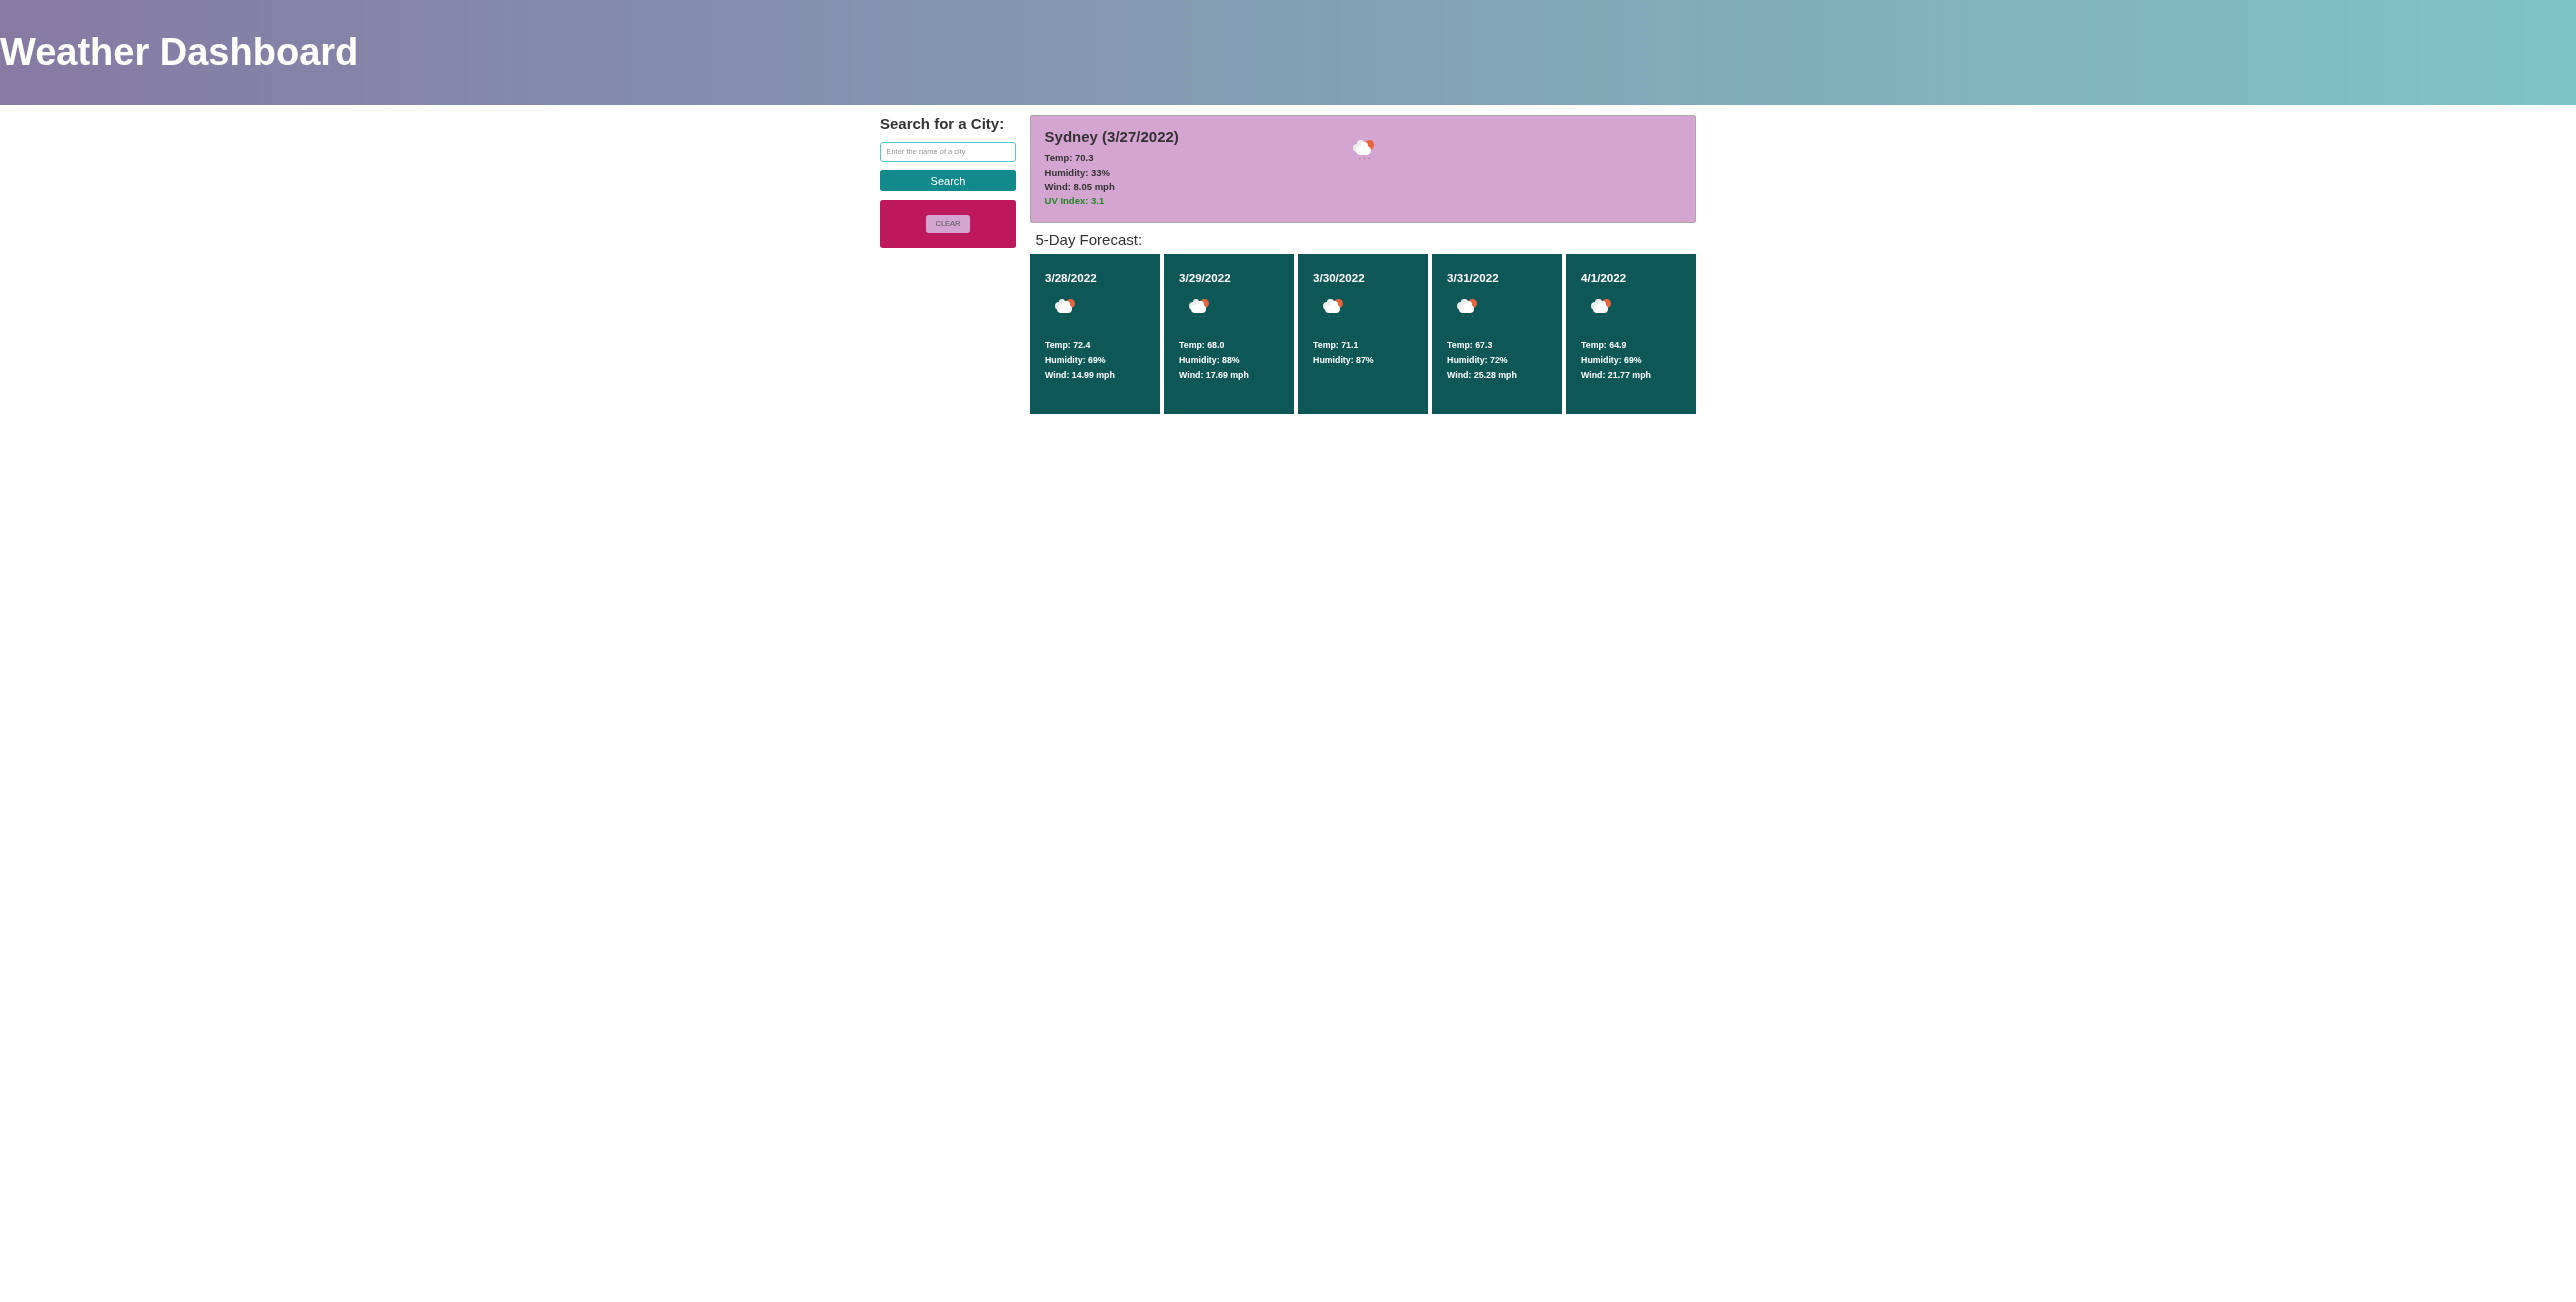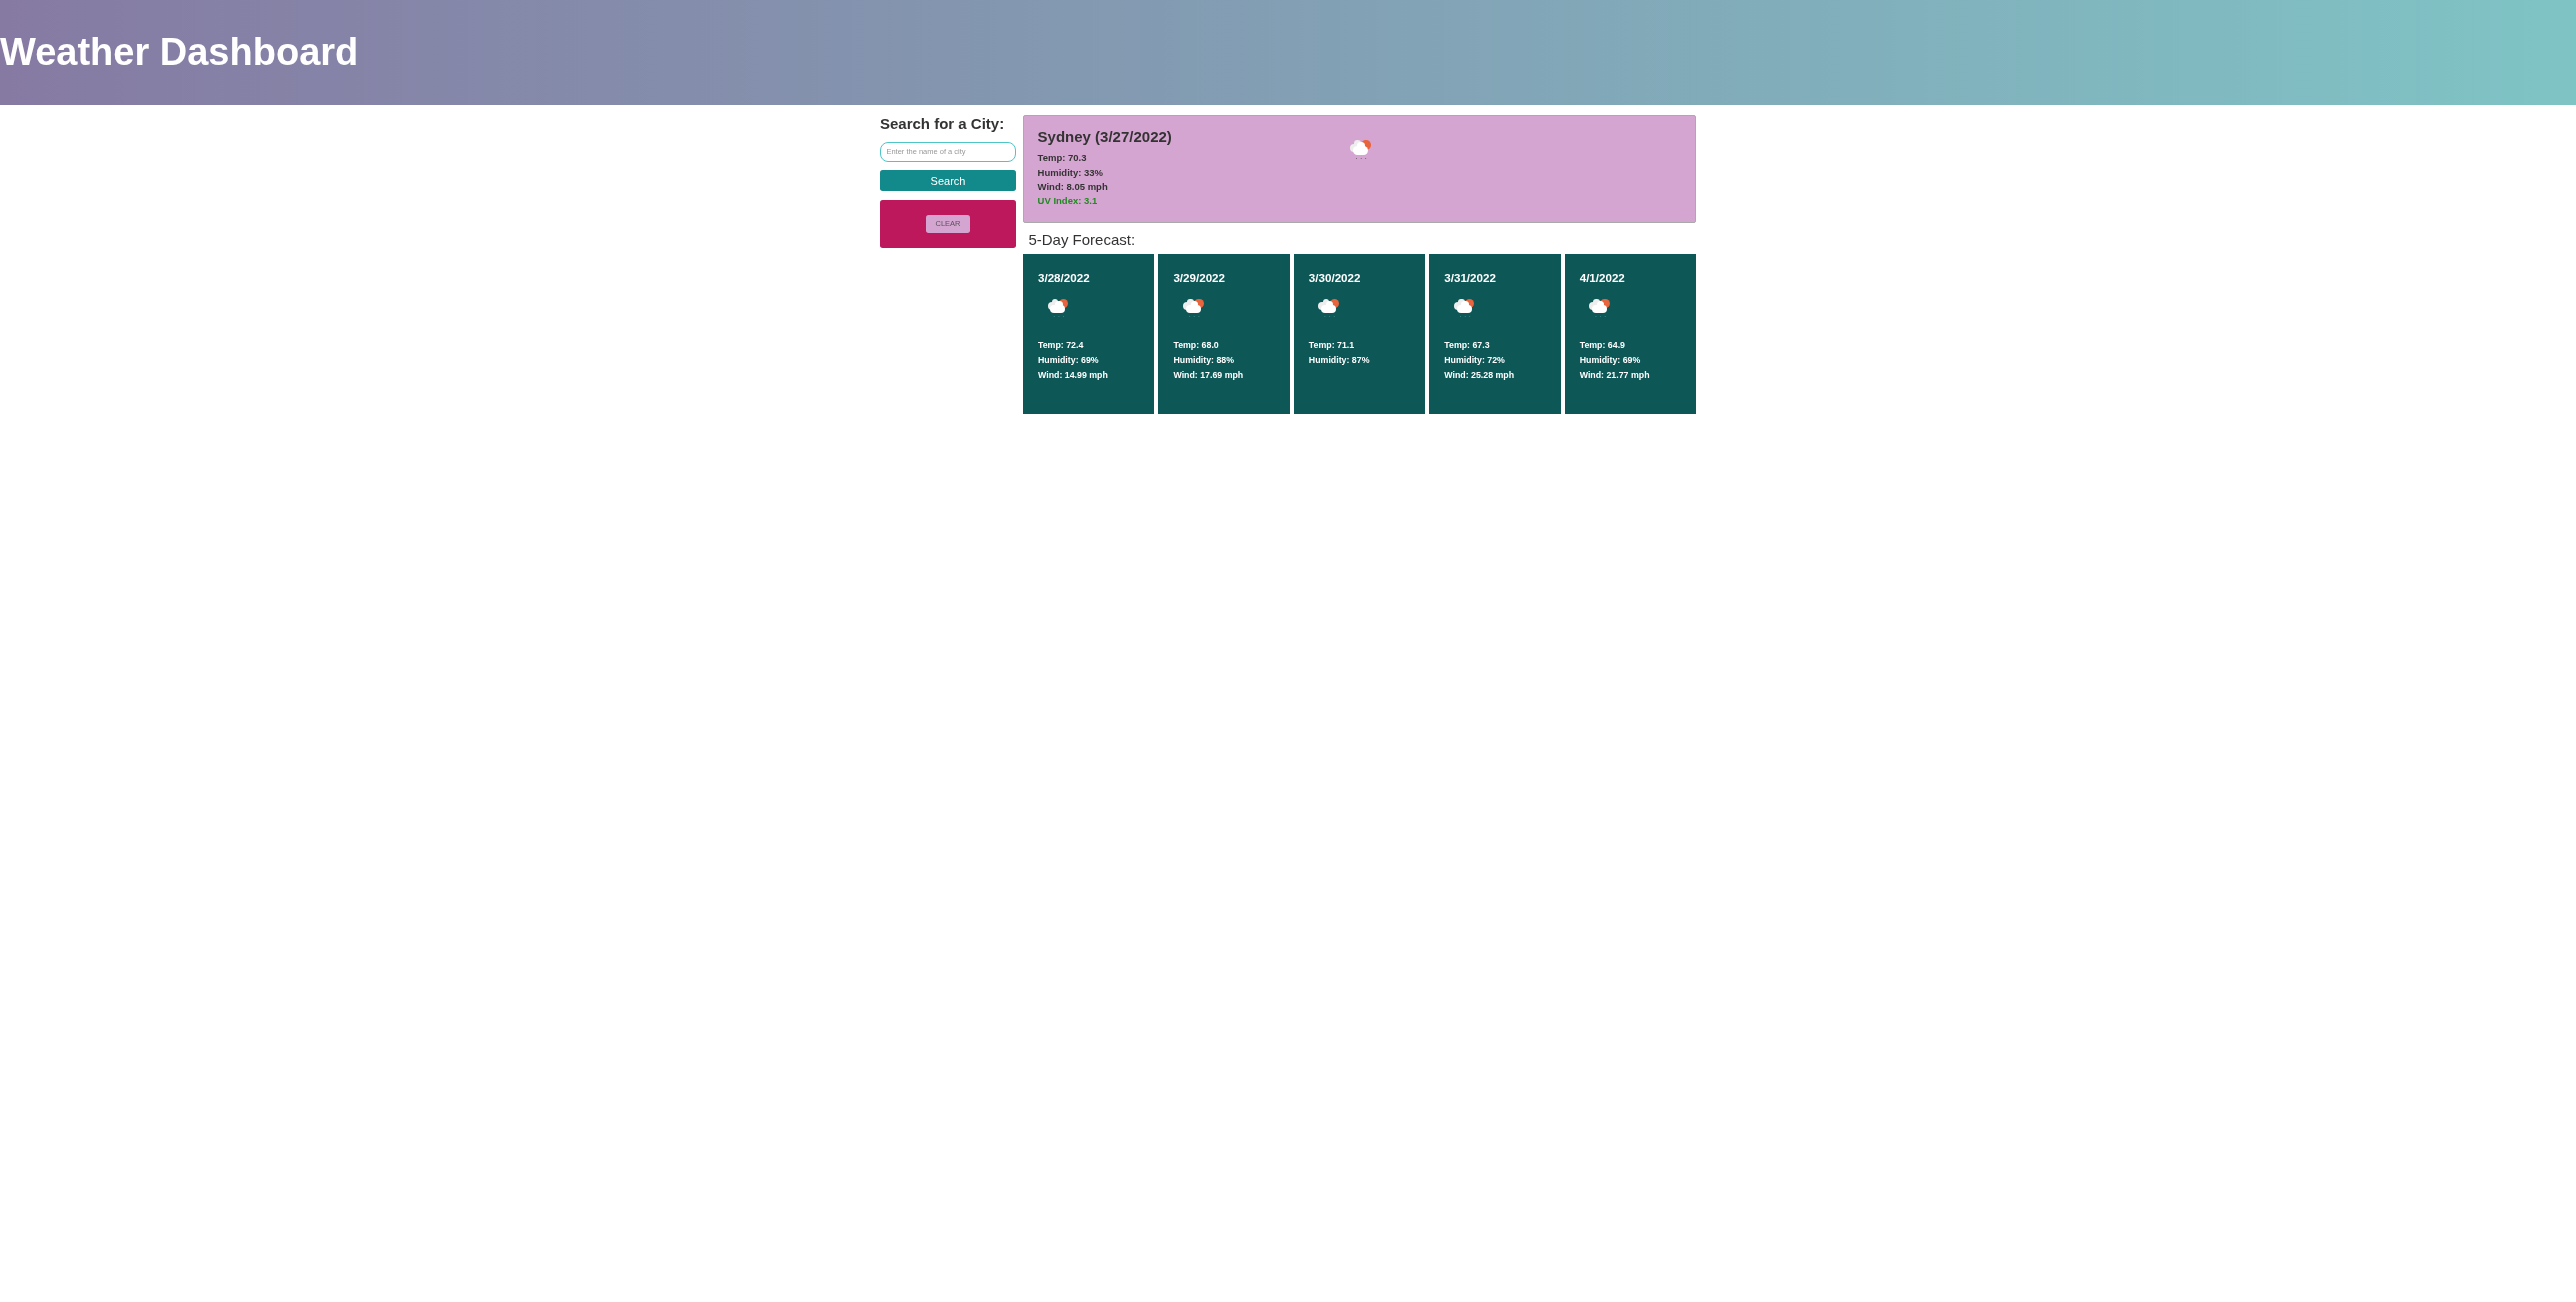--- a/index.html
+++ b/index.html
@@ -18,37 +18,37 @@
     .header h1 {
       color: #ffffff;
       font-size: 38px;
       font-weight: 600;
     }
     .container {
       display: flex;
       max-width: 816px;
       margin: 0 auto;
       padding-top: 10.2px;
-      gap: 7px;
+      gap: 14px;
     }
     .sidebar {
       width: 136px;
       flex-shrink: 0;
     }
     .sidebar h2 {
       font-size: 15px;
       font-weight: 600;
       color: #333;
       margin-bottom: 10.2px;
     }
     .search-input {
       width: 100%;
       padding: 4.1px 5.4px;
       border: 0.7px solid #4ec5c7;
-      border-radius: 8px;
+      border-radius: 3px;
       font-size: 7.5px;
       margin-bottom: 8.2px;
     }
     .search-input::placeholder {
       color: #999;
       font-size: 7.5px;
     }
     .search-btn {
       width: 100%;
       background: #128a8b;

